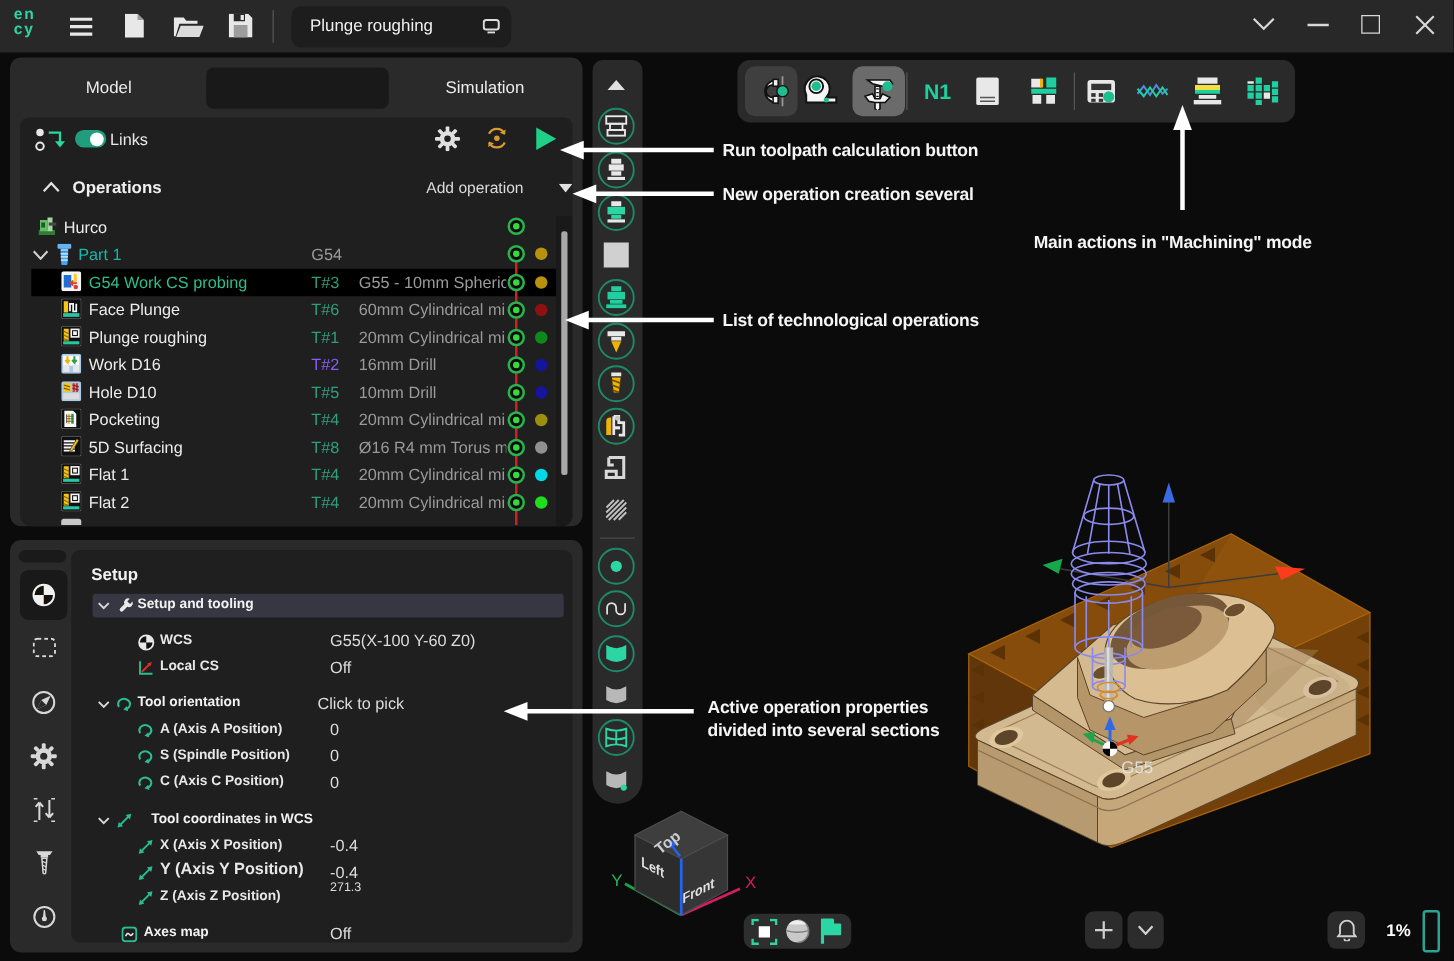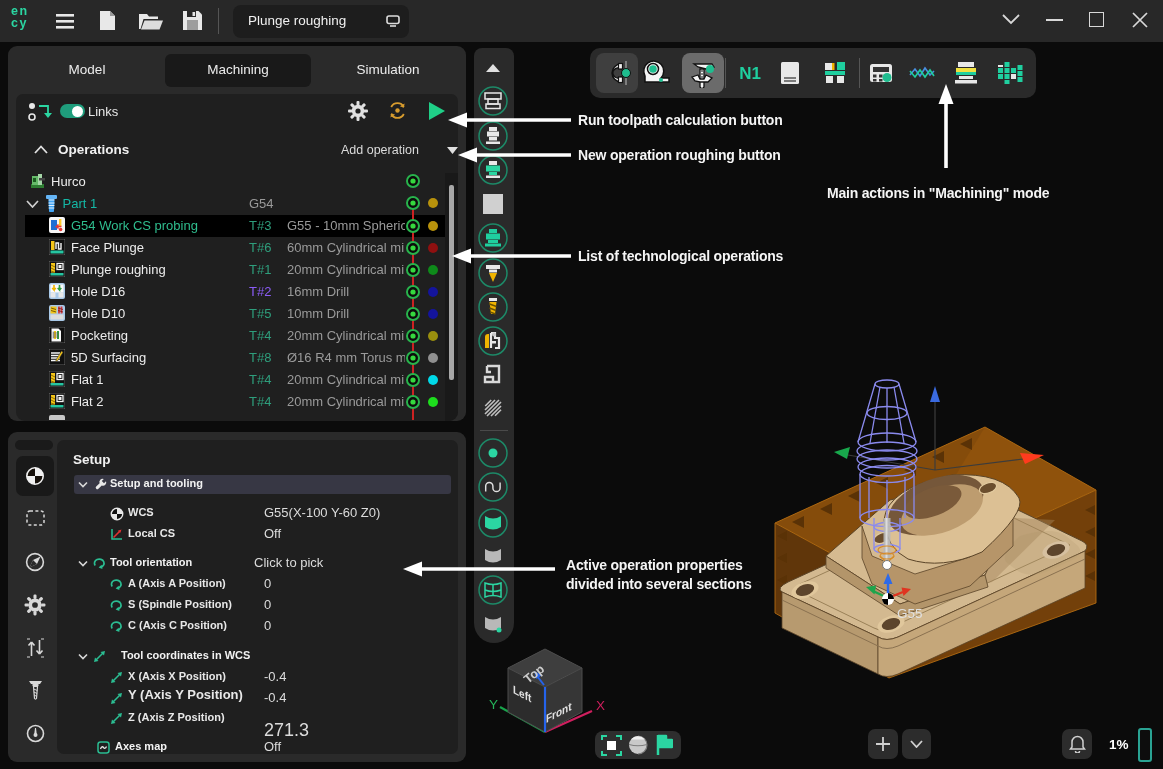--- a/index.html
+++ b/index.html
@@ -85,21 +85,20 @@
     <div class="abs" style="left:1089px;top:12px;width:15px;height:15px;border:1.8px solid #d8d8d8;"></div>
     <svg class="abs" style="left:1132px;top:12px;" width="16" height="16" viewBox="0 0 16 16" fill="none" stroke="#d8d8d8" stroke-width="1.7">
         <path d="M1 1 L15 15 M15 1 L1 15"></path>
       </svg>
   </div>
 
   <div id="panelTop" class="abs">
     <div id="tabs" class="abs">
       <div id="tabActive"></div>
       <div class="tab" style="left:44px;width:70px;">Model</div>
-      <div class="tab" style="left:157px;width:146px;">Machining</div>
       <div class="tab" style="left:345px;width:70px;">Simulation</div>
     </div>
     <div id="opsInner" class="abs">
 
       <svg class="abs" style="left:11px;top:6px;" width="28" height="24" viewBox="0 0 28 24">
         <circle cx="5" cy="6" r="3" fill="#e8e8e8"></circle>
         <circle cx="5" cy="17" r="3" fill="none" stroke="#e8e8e8" stroke-width="1.6"></circle>
         <path d="M12 6 L21 6 L21 15" fill="none" stroke="#2bd6a2" stroke-width="1.8"></path>
         <path d="M21 18 L17 13 L25 13 Z" fill="#2bd6a2"></path>
       </svg>
@@ -212,21 +211,21 @@
       <div class="abs" style="left:33px;top:117.0px;">
             <svg width="16" height="16" viewBox="0 0 16 16">
               <rect x="0" y="0" width="16" height="16" rx="2" fill="#a9c9e8"></rect>
               <rect x="1.5" y="1.5" width="13" height="8" fill="#fafafa"></rect>
               <path d="M5 2 v5 l-1.8 -2 m1.8 2 l1.8 -2" stroke="#f0b400" stroke-width="1.6" fill="none"></path>
               <path d="M10.5 2 v5 l-1.8 -2 m1.8 2 l1.8 -2" stroke="#2e9e40" stroke-width="1.6" fill="none"></path>
               <rect x="1.5" y="9.5" width="5" height="5" fill="#e8e8e8"></rect>
               <rect x="9.5" y="9.5" width="5" height="5" fill="#e8e8e8"></rect>
             </svg>
           </div>
-      <div class="lbl" style="left:55px;top:118.0px;font-size:13px;color:#ececec;">Hole D16</div>
+      <div class="lbl" style="left:55px;top:118.0px;font-size:13px;color:#ececec;">Work D16</div>
       <div class="lbl" style="left:233px;top:118.0px;font-size:13px;color:#8b5cf6;">T#2</div>
       <div class="lbl" style="left:271px;top:118.0px;font-size:13px;color:#9a9a9a;max-width:118px;overflow:hidden;">16mm Drill</div>
       <div class="abs" style="left:33px;top:139.0px;">
             <svg width="16" height="16" viewBox="0 0 16 16">
               <rect x="0" y="0" width="16" height="16" rx="2" fill="#a9c9e8"></rect>
               <rect x="1.5" y="1.5" width="6" height="7" fill="#f5c518"></rect>
               <path d="M2 3 l5 1.5 M2 5.5 l5 1.5" stroke="#7a5c00" stroke-width="1"></path>
               <path d="M10 1.5 v7 M12.5 1.5 v7" stroke="#d43a3a" stroke-width="1.8"></path>
               <path d="M9 3 l5 1.5 M9 5.5 l5 1.5" stroke="#8a1a1a" stroke-width="0.9"></path>
               <rect x="1.5" y="9.5" width="13" height="5" fill="#dcdcdc"></rect>
@@ -507,21 +506,21 @@
       <div class="lbl" style="left:71px;top:247px;font-size:13px;font-weight:bold;color:#e8e8e8;">Y (Axis Y Position)</div>
       <div class="lbl" style="left:207px;top:250px;font-size:13px;color:#dcdcdc;">-0.4</div>
       <div class="abs" style="left:53px;top:271.5px;">
           <svg width="13" height="13" viewBox="0 0 13 13" fill="none">
             <path d="M2.5 10.5 L10.5 2.5" stroke="#2bbd92" stroke-width="1.6"></path>
             <path d="M1 12 L2 7.5 L5.5 11 Z" fill="#2bbd92"></path>
             <path d="M12 1 L11 5.5 L7.5 2 Z" fill="#2bbd92"></path>
           </svg>
         </div>
       <div class="lbl" style="left:71px;top:271px;font-size:11px;font-weight:bold;color:#e8e8e8;">Z (Axis Z Position)</div>
-      <div class="lbl" style="left:207px;top:280px;font-size:18px;color:#dcdcdc;">271.3</div>
+      <div class="lbl" style="left:207px;top:265px;font-size:10px;color:#dcdcdc;">271.3</div>
       <div class="abs" style="left:40px;top:300.5px;">
           <svg width="13" height="13" viewBox="0 0 13 13" fill="none">
             <rect x="1" y="1" width="11" height="11" rx="2.5" stroke="#2bbd92" stroke-width="1.5"></rect>
             <path d="M3.5 8 Q5 4.5 6.5 6.5 T9.5 5.5" stroke="#e8e8e8" stroke-width="1.3"></path>
           </svg>
         </div>
       <div class="lbl" style="left:58px;top:300px;font-size:11px;font-weight:bold;color:#f2f2f2;">Axes map</div>
       <div class="lbl" style="left:207px;top:299px;font-size:13px;color:#dcdcdc;">Off</div>
     </div>
   </div>
@@ -909,20 +908,20 @@
       </g>
       <g fill="#fff">
         <polygon points="448,120 467,112.5 467,127.5"></polygon>
         <polygon points="458,155 477,147.5 477,162.5"></polygon>
         <polygon points="946,84 938.5,104 953.5,104"></polygon>
         <polygon points="452,256 471,248.5 471,263.5"></polygon>
         <polygon points="403,569 422,561.5 422,576.5"></polygon>
       </g>
     </svg>
     <div class="lbl antxt" style="left:578px;top:112px;">Run toolpath calculation button</div>
-    <div class="lbl antxt" style="left:578px;top:147px;">New operation roughing button</div>
+    <div class="lbl antxt" style="left:578px;top:147px;">New operation creation several</div>
     <div class="lbl antxt" style="left:827px;top:185px;">Main actions in "Machining" mode</div>
     <div class="lbl antxt" style="left:578px;top:248px;">List of technological operations</div>
     <div class="lbl antxt" style="left:566px;top:557px;">Active operation properties</div>
     <div class="lbl antxt" style="left:566px;top:575.5px;">divided into several sections</div>
   </div>
 
 </div>
 
 </body></html>

